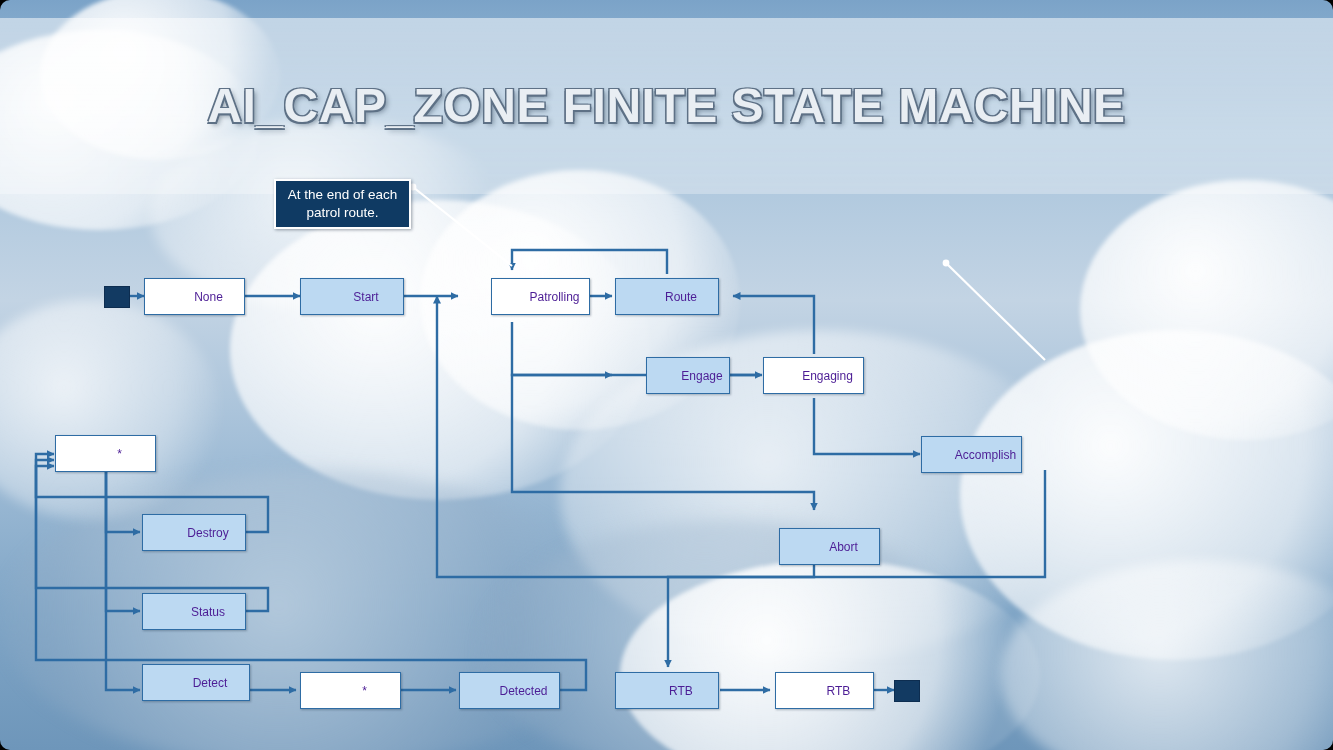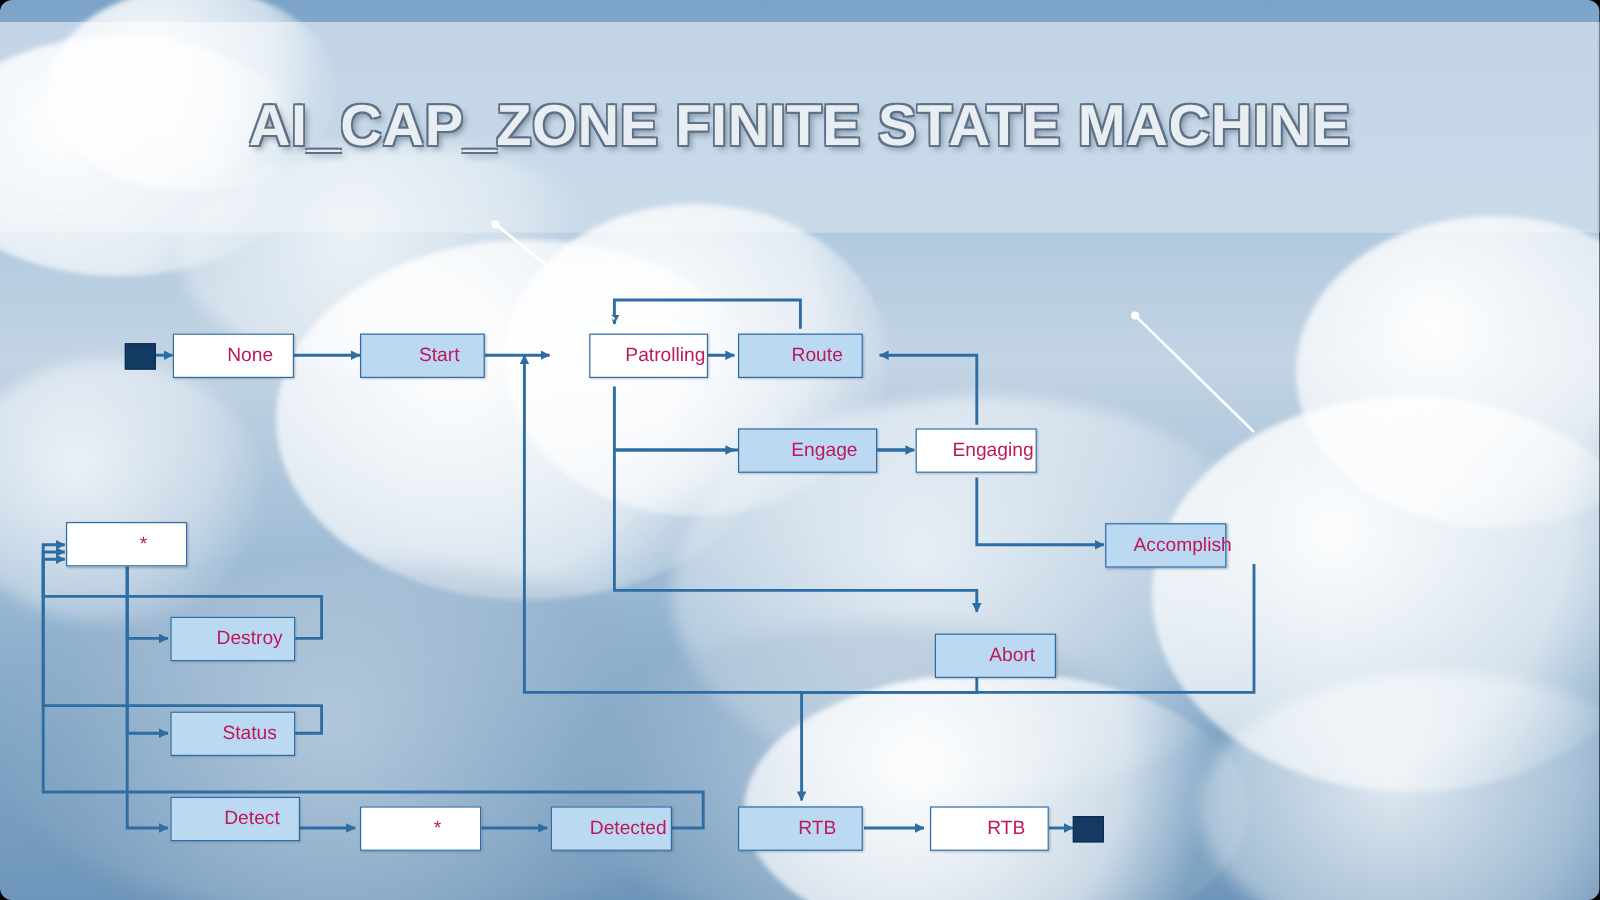--- a/index.html
+++ b/index.html
@@ -66,22 +66,22 @@
     left: 0; top: 0;
     width: 1333px; height: 750px;
   }
   .node {
     position: absolute;
     box-sizing: border-box;
     border: 1.5px solid #2e6ca4;
     display: flex;
     align-items: center;
     justify-content: center;
-    font-size: 16px;
-    color: #be185d;
+    font-size: 12px;
+    color: #4c1d95;
     box-shadow: 1px 1px 2px rgba(20,40,60,0.30);
     padding-left: 28px;
   }
   .node.blue   { background: #bcd9f2; }
   .node.white  { background: #ffffff; }
 
   .terminal {
     position: absolute;
     background: #123a62;
     border: 1px solid #0d2d50;
@@ -200,21 +200,21 @@
   </div>
 
   <div class="node white" style="left:459px; top:278px; width:99px; height:37px;margin-left:32px;">
     <span>Patrolling</span>
   </div>
 
   <div class="node blue" style="left:615px; top:278px; width:104px; height:37px;">
     <span>Route</span>
   </div>
 
-  <div class="node blue" style="left:615px; top:357px; width:116px; height:37px;justify-content:center;">
+  <div class="node blue" style="left:646px; top:357px; width:84px; height:37px;justify-content:center;">
     <span>Engage</span>
   </div>
 
   <div class="node white" style="left:763px; top:357px; width:101px; height:37px;">
     <span>Engaging</span>
   </div>
 
   <div class="node blue" style="left:921px; top:436px; width:101px; height:37px;">
     <span>Accomplish</span>
   </div>
@@ -248,15 +248,18 @@
   </div>
 
   <div class="node blue" style="left:615px; top:672px; width:104px; height:37px;">
     <span>RTB</span>
   </div>
 
   <div class="node white" style="left:775px; top:672px; width:99px; height:37px;">
     <span>RTB</span>
   </div>
 
+  <div class="callout" style="left:274px; top:179px; width:137px; height:50px;">
+    <span>At the end of each patrol route.</span>
+  </div>
 
 
 </div>
 
 </body></html>

